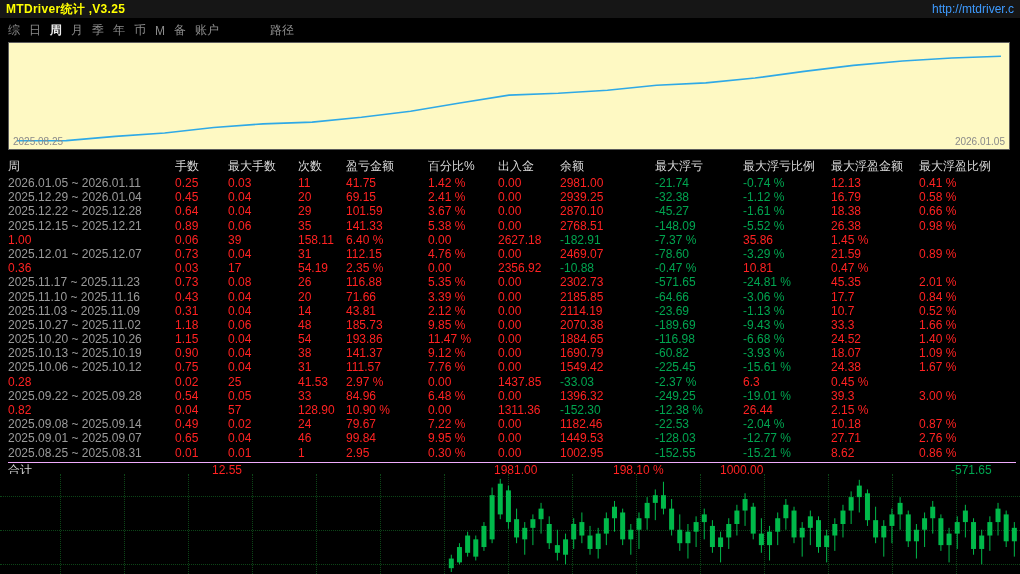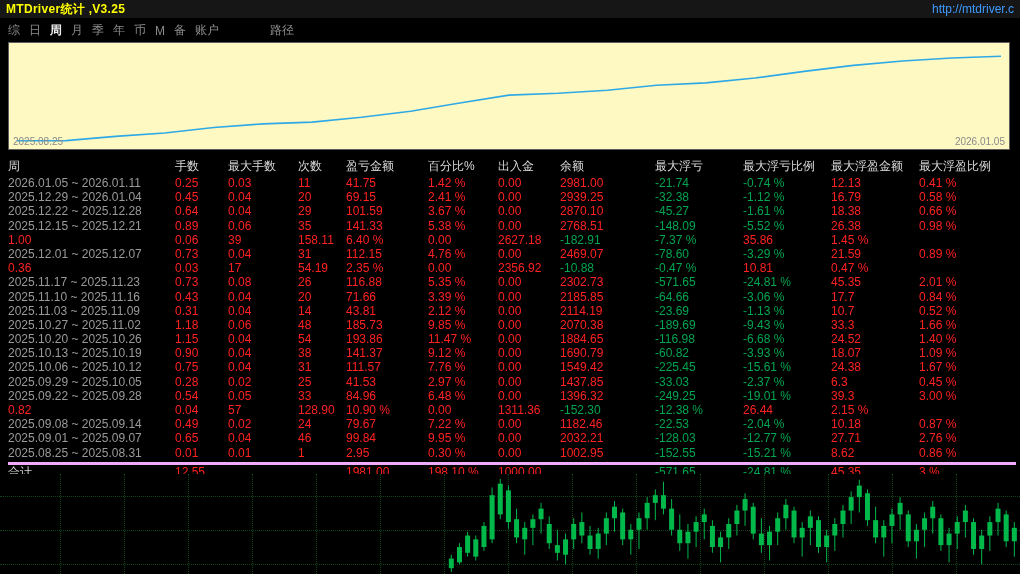--- a/index.html
+++ b/index.html
@@ -20,21 +20,21 @@
   .equity{position:absolute;left:8px;top:42px;width:1000px;height:106px;border:1px solid #5d5d5d;background:#fef9c3;}
   .equity svg{position:absolute;left:0;top:0;width:100%;height:100%;}
   .xlab{position:absolute;bottom:2px;font-size:10px;color:#8a8a8a;}
   .xlab.l{left:4px}.xlab.r{right:4px}
   
   .table{position:absolute;left:8px;top:157px;width:1008px;font-size:12px;}
   .thead,.trow,.ttotal{display:grid;grid-template-columns:167px 53px 70px 48px 82px 70px 62px 95px 88px 88px 88px 1fr;
         white-space:nowrap;}
   .thead{height:19px;line-height:19px;color:#d9d9d9;}
   .trow{height:14.2px;line-height:14.2px;}
-  .ttotal{border-top:3px solid #f0abfc;margin-top:2px;height:14px;line-height:14px;}
+  .ttotal{border-top:1px solid #f0abfc;margin-top:2px;height:14px;line-height:14px;gap:37px;}
   .cell{overflow:visible;}
   .red{color:var(--red);} .green{color:var(--green);} .gray{color:#9a9a9a;} .white{color:#d9d9d9;}
   
   .candles-area{position:absolute;left:0;top:474px;width:1020px;height:100px;background:#000;}
   #grid-layer{position:absolute;inset:0;}
   .gv{position:absolute;top:0;bottom:0;width:0;border-left:1px dotted var(--grid);}
   .gh{position:absolute;left:0;right:0;height:0;border-top:1px dotted var(--grid);}
   #candles-svg{position:absolute;left:0;top:0;width:100%;height:100%;}
 </style>
 </head>
@@ -273,21 +273,20 @@
           <div class="cell red">111.57</div>
           <div class="cell red">7.76 %</div>
           <div class="cell red">0.00</div>
           <div class="cell red">1549.42</div>
           <div class="cell green">-225.45</div>
           <div class="cell green">-15.61 %</div>
           <div class="cell red">24.38</div>
           <div class="cell red">1.67 %</div>
         </div>
         <div class="trow">
-          <div class="cell gray">2025.09.29 ~ 2025.10.05</div>
           <div class="cell red">0.28</div>
           <div class="cell red">0.02</div>
           <div class="cell red">25</div>
           <div class="cell red">41.53</div>
           <div class="cell red">2.97 %</div>
           <div class="cell red">0.00</div>
           <div class="cell red">1437.85</div>
           <div class="cell green">-33.03</div>
           <div class="cell green">-2.37 %</div>
           <div class="cell red">6.3</div>
@@ -335,21 +334,21 @@
           <div class="cell red">0.87 %</div>
         </div>
         <div class="trow">
           <div class="cell gray">2025.09.01 ~ 2025.09.07</div>
           <div class="cell red">0.65</div>
           <div class="cell red">0.04</div>
           <div class="cell red">46</div>
           <div class="cell red">99.84</div>
           <div class="cell red">9.95 %</div>
           <div class="cell red">0.00</div>
-          <div class="cell red">2032.21</div>
+          <div class="cell red">1449.53</div>
           <div class="cell green">-128.03</div>
           <div class="cell green">-12.77 %</div>
           <div class="cell red">27.71</div>
           <div class="cell red">2.76 %</div>
         </div>
         <div class="trow">
           <div class="cell gray">2025.08.25 ~ 2025.08.31</div>
           <div class="cell red">0.01</div>
           <div class="cell red">0.01</div>
           <div class="cell red">1</div>

